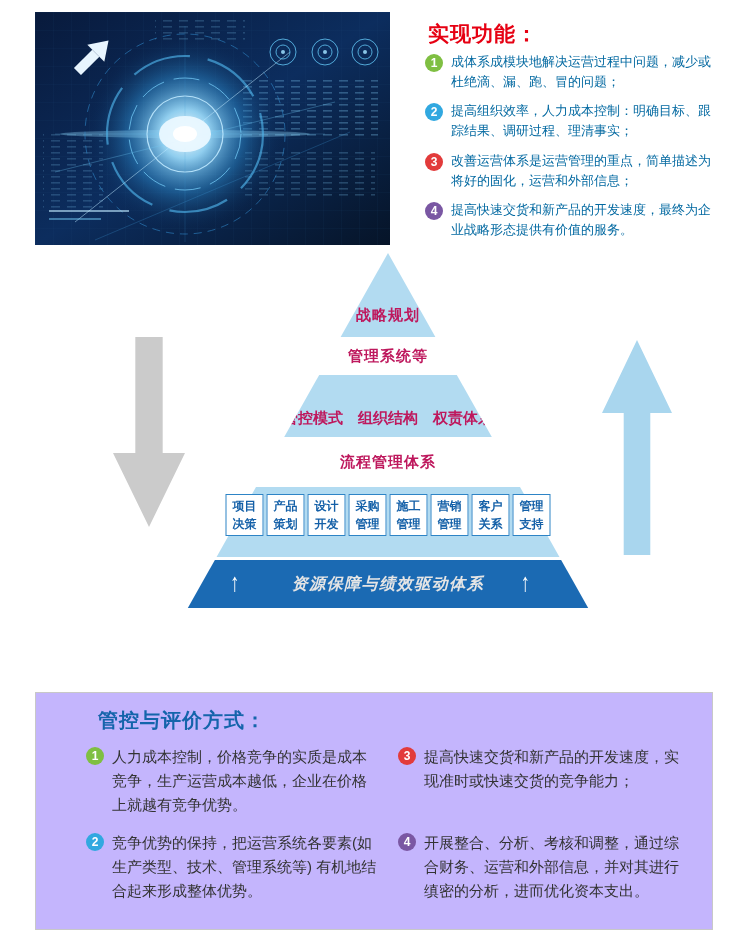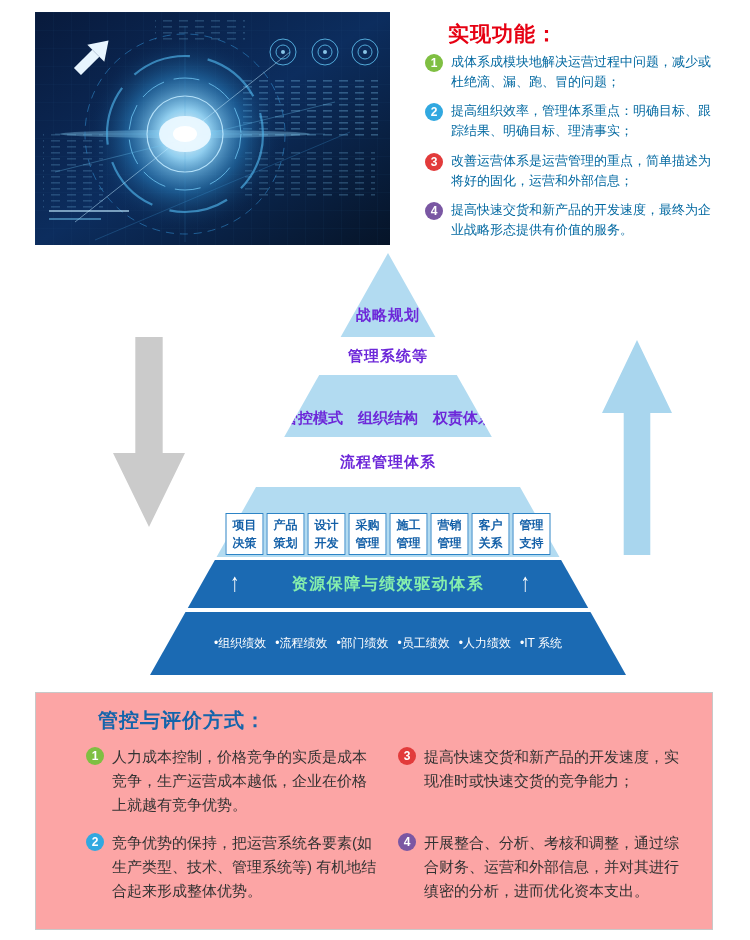--- a/index.html
+++ b/index.html
@@ -4,60 +4,60 @@
 <style>
   * { margin:0; padding:0; box-sizing:border-box; }
   body { background:#fff; font-family:"Liberation Sans","DejaVu Sans",sans-serif; }
   .page { position:relative; width:750px; height:940px; background:#fff; overflow:hidden; }
 
   
   .hero { position:absolute; left:35px; top:12px; width:355px; height:233px; }
   .hero svg { display:block; width:100%; height:100%; }
 
   
-  .feat-title { position:absolute; left:448px; top:20px; font-size:21px; font-weight:bold; color:#e60012; letter-spacing:1px; }
+  .feat-title { position:absolute; left:428px; top:20px; font-size:21px; font-weight:bold; color:#e60012; letter-spacing:1px; }
   .feat-list { position:absolute; left:425px; top:52px; width:298px; display:flex; flex-direction:column; gap:9px; }
   .item { display:flex; align-items:flex-start; gap:8px; }
   .num { flex:0 0 auto; width:18px; height:18px; border-radius:50%; color:#fff; font-size:12px; font-weight:bold;
          display:inline-flex; align-items:center; justify-content:center; margin-top:2px; }
   .num-1 { background:#7fbf42; } .num-2 { background:#31a8e0; } .num-3 { background:#e23b3b; } .num-4 { background:#7a57a3; }
   .item p { font-size:13px; line-height:1.55; color:#0369a1; }
 
   
   .pyramid { position:absolute; left:150px; top:253px; width:476px; height:422px; }
   .tri { position:absolute; inset:0; clip-path:polygon(50% 0, 100% 100%, 0 100%); }
   .band { width:100%; display:flex; align-items:center; justify-content:center; }
   .light { background:#b2dbf1; } .white-band { background:#ffffff; } .dark { background:#1b6ab3; } .gap { background:#ffffff; }
   .b1 { height:84px; align-items:flex-end; padding-bottom:12px; }
   .b2 { height:38px; }
   .b3 { height:62px; align-items:flex-end; padding-bottom:9px; }
   .b4 { height:50px; }
   .b5 { height:70px; }
   .g1 { height:3px; } .g2 { height:4px; }
   .b6 { height:48px; position:relative; }
   .b7 { height:63px; gap:9px; }
-  .plabel { color:#6d28d9; font-weight:bold; }
+  .plabel { color:#be185d; font-weight:bold; }
   .big { font-size:15px; letter-spacing:1px; }
   .mid { font-size:15px; }
-  .white-label { color:#86efac; font-size:16px; letter-spacing:1.5px; }
+  .white-label { color:#e5e5e5; font-size:16px; letter-spacing:1.5px;font-style:italic; }
   .up-arrow { position:absolute; top:50%; transform:translateY(-55%) scaleY(1.35); color:#fff; font-size:19px; font-weight:bold; }
   .up-arrow.left { left:80px; } .up-arrow.right { right:96px; }
   .bi { color:#fff; font-size:12px; white-space:nowrap; }
-  .boxes-row { position:absolute; top:260px; left:50%; transform:translateX(-50%); display:flex; gap:3px; }
+  .boxes-row { position:absolute; top:241px; left:50%; transform:translateX(-50%); display:flex; gap:3px; }
   .pbox { width:38px; height:42px; background:#fff; border:1px solid #2d84c6; color:#1460a8; font-weight:bold;
           font-size:12px; line-height:1.5; display:flex; flex-direction:column; align-items:center; justify-content:center; }
 
   
   .down-arrow { position:absolute; left:113px; top:337px; width:72px; height:190px; background:#cbcbcb;
     clip-path:polygon(31% 0, 69% 0, 69% 61%, 100% 61%, 50% 100%, 0 61%, 31% 61%); }
   .big-up-arrow { position:absolute; left:602px; top:340px; width:70px; height:215px; background:#a9d6ee;
     clip-path:polygon(50% 0, 100% 34%, 69% 34%, 69% 100%, 31% 100%, 31% 34%, 0 34%); }
 
   
-  .eval-box { position:absolute; left:35px; top:692px; width:678px; height:238px; border:1px solid #c8c8c8; background:#fca5a5; }
+  .eval-box { position:absolute; left:35px; top:692px; width:678px; height:238px; border:1px solid #c8c8c8; background:#c4b5fd; }
   .eval-title { position:absolute; left:62px; top:14px; font-size:20px; font-weight:bold; color:#1464ab; letter-spacing:1px; }
   .eval-item { position:absolute; width:292px; display:flex; align-items:flex-start; gap:8px; }
   .eval-item p { font-size:15px; line-height:1.6; color:#333; }
   .e1 { left:50px; top:52px; } .e2 { left:50px; top:138px; }
   .e3 { left:362px; top:52px; } .e4 { left:362px; top:138px; }
 </style>
 </head>
 <body>
 
 <div class="page">
@@ -123,21 +123,21 @@
   </div>
 
   <div class="feat-title">实现功能：</div>
   <div class="feat-list">
     <div class="item">
       <span class="num num-1">1</span>
       <p>成体系成模块地解决运营过程中问题，减少或杜绝滴、漏、跑、冒的问题；</p>
     </div>
     <div class="item">
       <span class="num num-2">2</span>
-      <p>提高组织效率，管理体系重点：明确目标、跟踪结果、明确目标、理清事实；</p>
+      <p>提高组织效率，人力成本控制：明确目标、跟踪结果、调研过程、理清事实；</p>
     </div>
     <div class="item">
       <span class="num num-3">3</span>
       <p>改善运营体系是运营管理的重点，简单描述为将好的固化，运营和外部信息；</p>
     </div>
     <div class="item">
       <span class="num num-4">4</span>
       <p>提高快速交货和新产品的开发速度，最终为企业战略形态提供有价值的服务。</p>
     </div>
   </div>
@@ -160,28 +160,20 @@
         <span class="plabel big">流程管理体系</span>
       </div>
       <div class="band light b5"></div>
       <div class="band gap g1"></div>
       <div class="band dark b6">
         <span class="up-arrow left">↑</span>
         <span class="plabel white-label">资源保障与绩效驱动体系</span>
         <span class="up-arrow right">↑</span>
       </div>
       <div class="band gap g2"></div>
-      <div class="band dark b7">
-        <span class="bi">•组织绩效</span>
-        <span class="bi">•流程绩效</span>
-        <span class="bi">•部门绩效</span>
-        <span class="bi">•员工绩效</span>
-        <span class="bi">•人力绩效</span>
-        <span class="bi">•IT 系统</span>
-      </div>
     </div>
     <div class="boxes-row">
       <div class="pbox">
         <span>项目</span>
         <span>决策</span>
       </div>
       <div class="pbox">
         <span>产品</span>
         <span>策划</span>
       </div>

